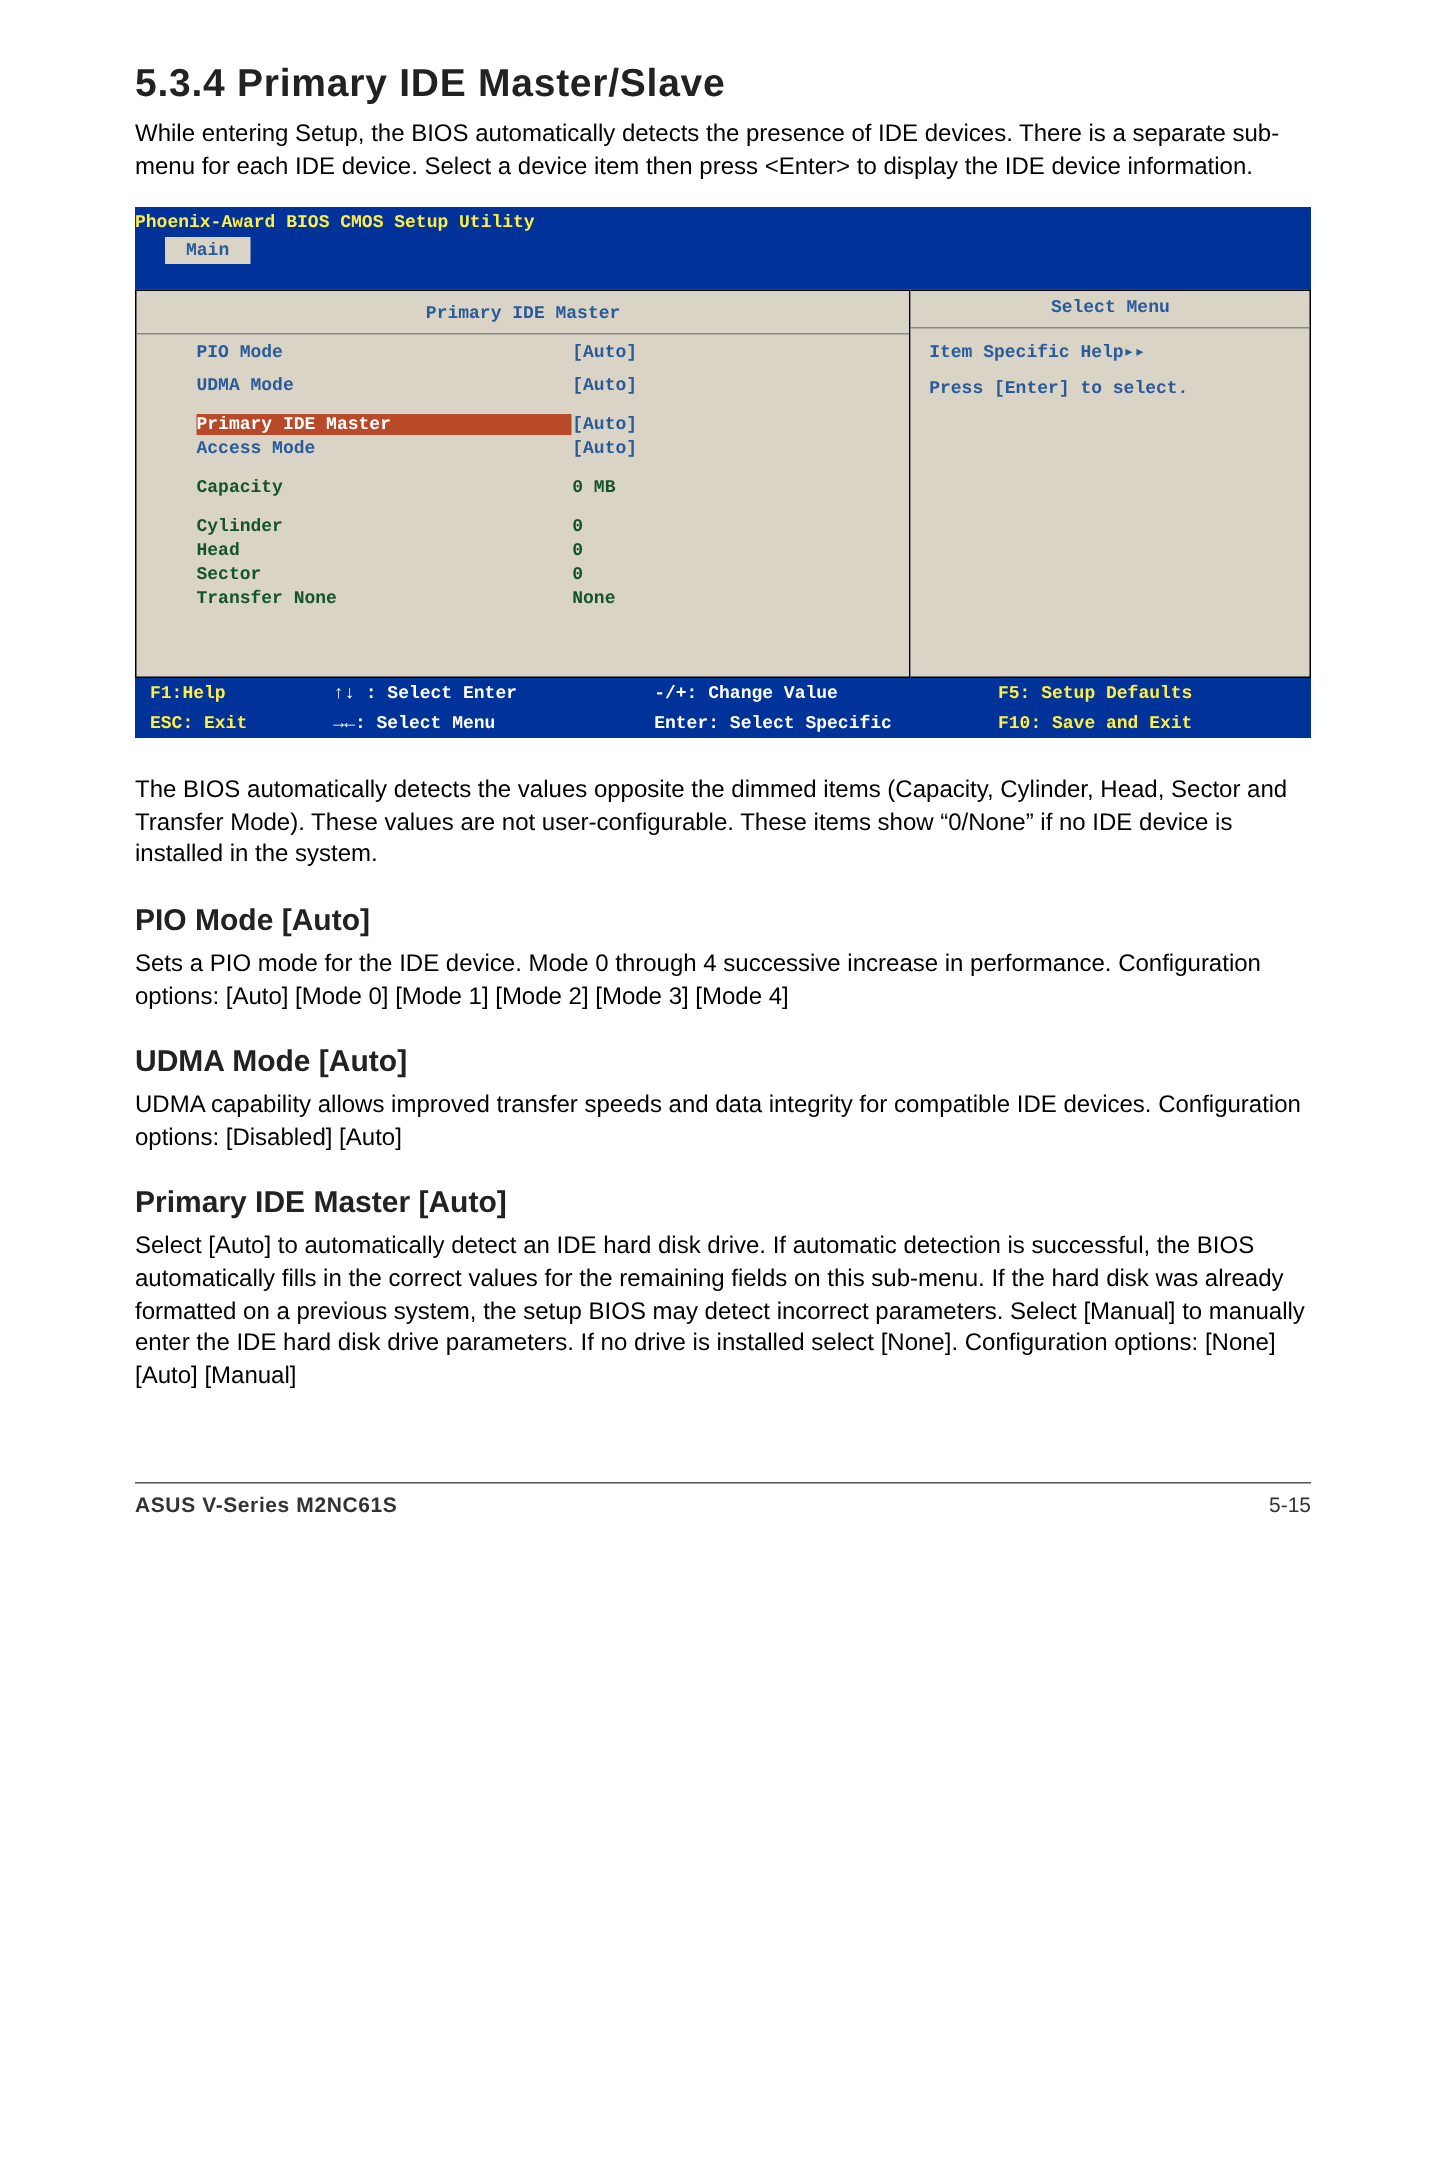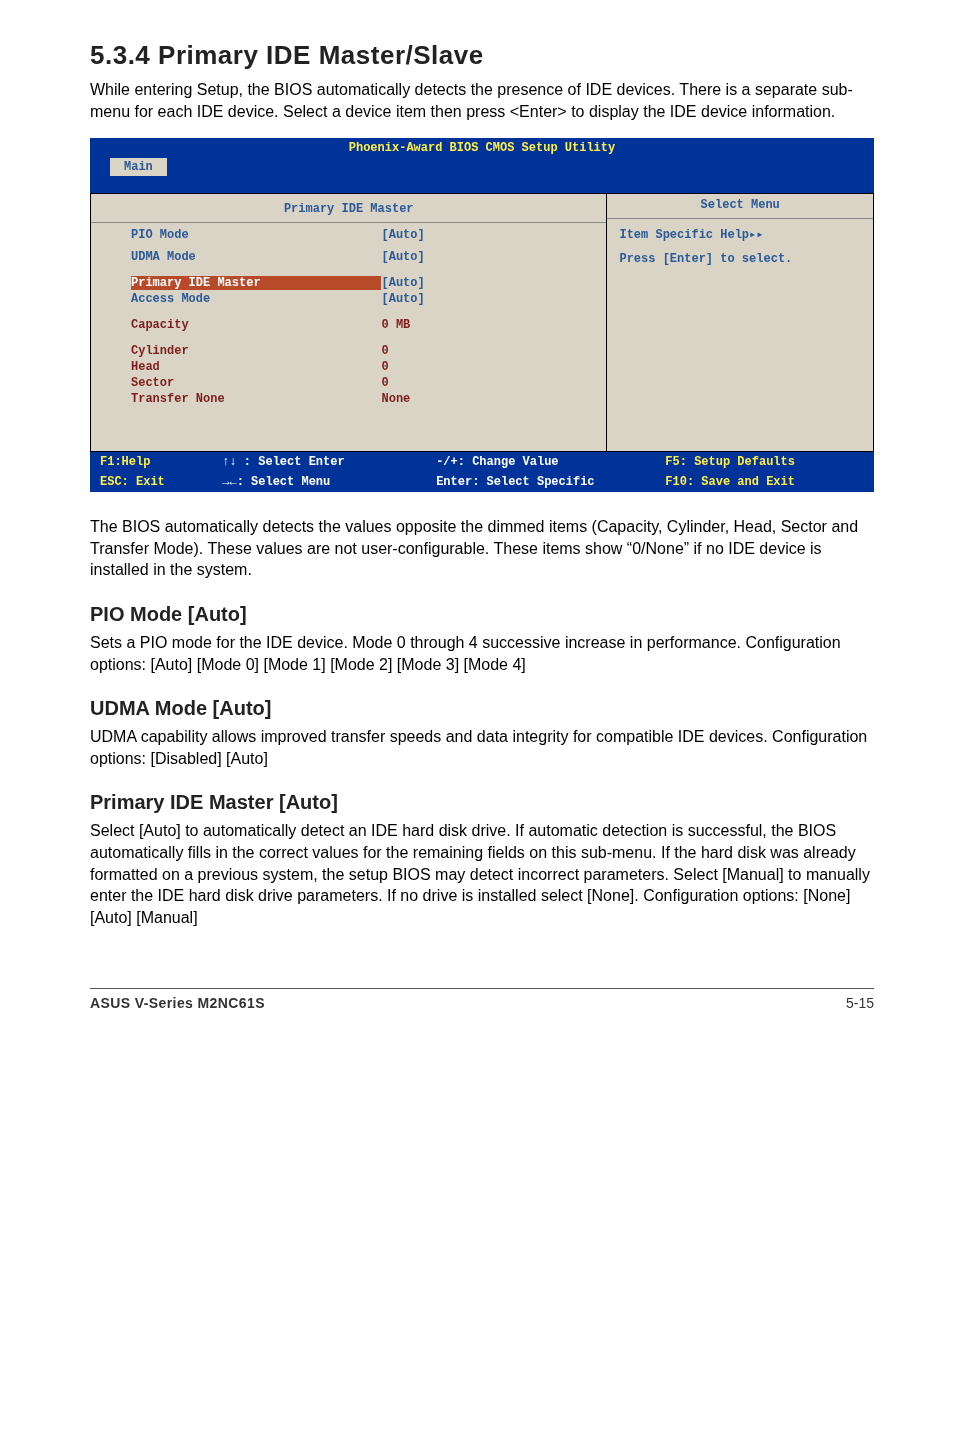--- a/index.html
+++ b/index.html
@@ -36,21 +36,21 @@
     margin-top: 16px;
     margin-bottom: 24px;
     font-family: "Courier New", monospace;
     font-size: 12px;
     background: #003399;
     color: #fff;
   }
   .bios-title {
     background: #003399;
     color: #ffee44;
-    text-align: center;
+    text-align: left;
     padding: 3px 0;
     font-weight: bold;
   }
   .bios-tabstrip {
     background: #003399;
     padding: 0 0 17px 20px;
   }
   .bios-tab {
     display: inline-block;
     background: #d9d4c5;
@@ -75,21 +75,21 @@
     border-bottom: 1px solid #888;
     margin-bottom: 4px;
   }
   .bios-row {
     display: flex;
     padding: 1px 20px 1px 40px;
     color: #2a5a9a;
   }
   .bios-row .label { flex: 0 0 55%; font-weight: bold; }
   .bios-row .value { flex: 0 0 45%; font-weight: bold; }
-  .bios-row.dim .label, .bios-row.dim .value { color: #7f1d1d; }
+  .bios-row.dim .label, .bios-row.dim .value { color: #14532d; }
   .bios-row.hl .label { background: #b84a2a; color: #fff; padding-right: 4px; }
   .bios-right {
     width: 34%;
     background: #d9d4c5;
     border: 1px solid #000;
     border-left: none;
   }
   .bios-right-header {
     text-align: center;
     color: #2a5a9a;

